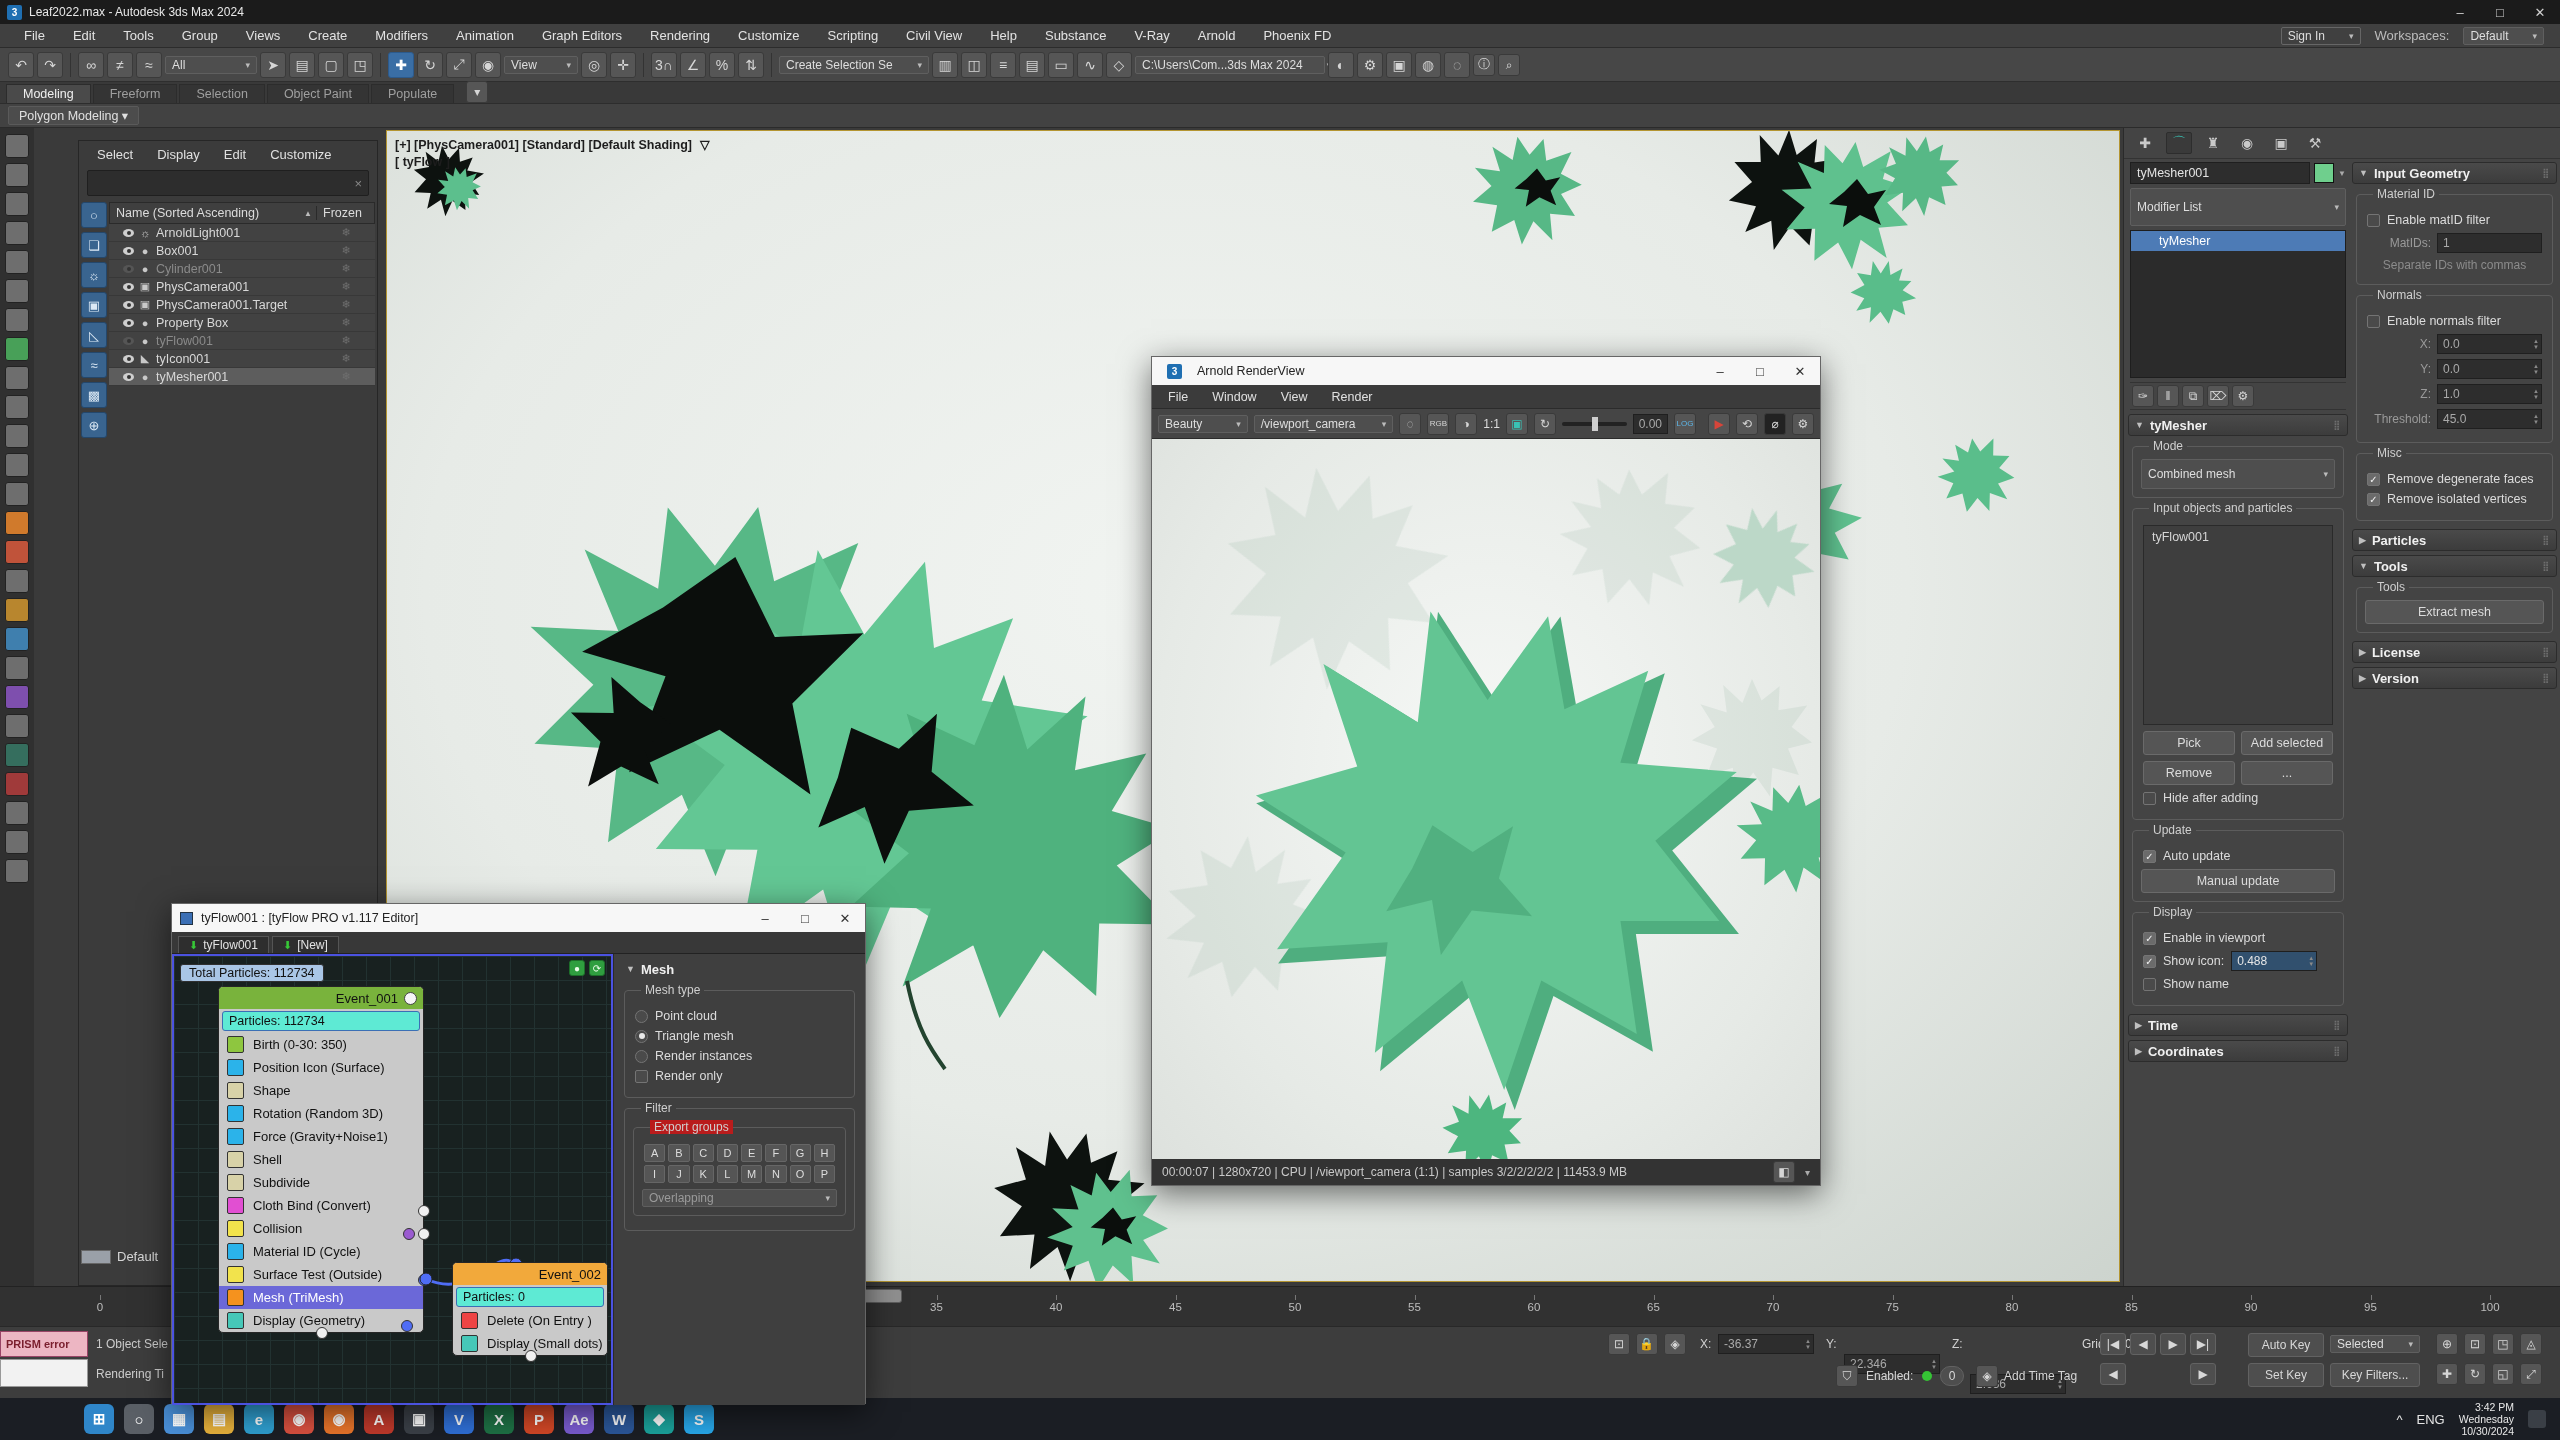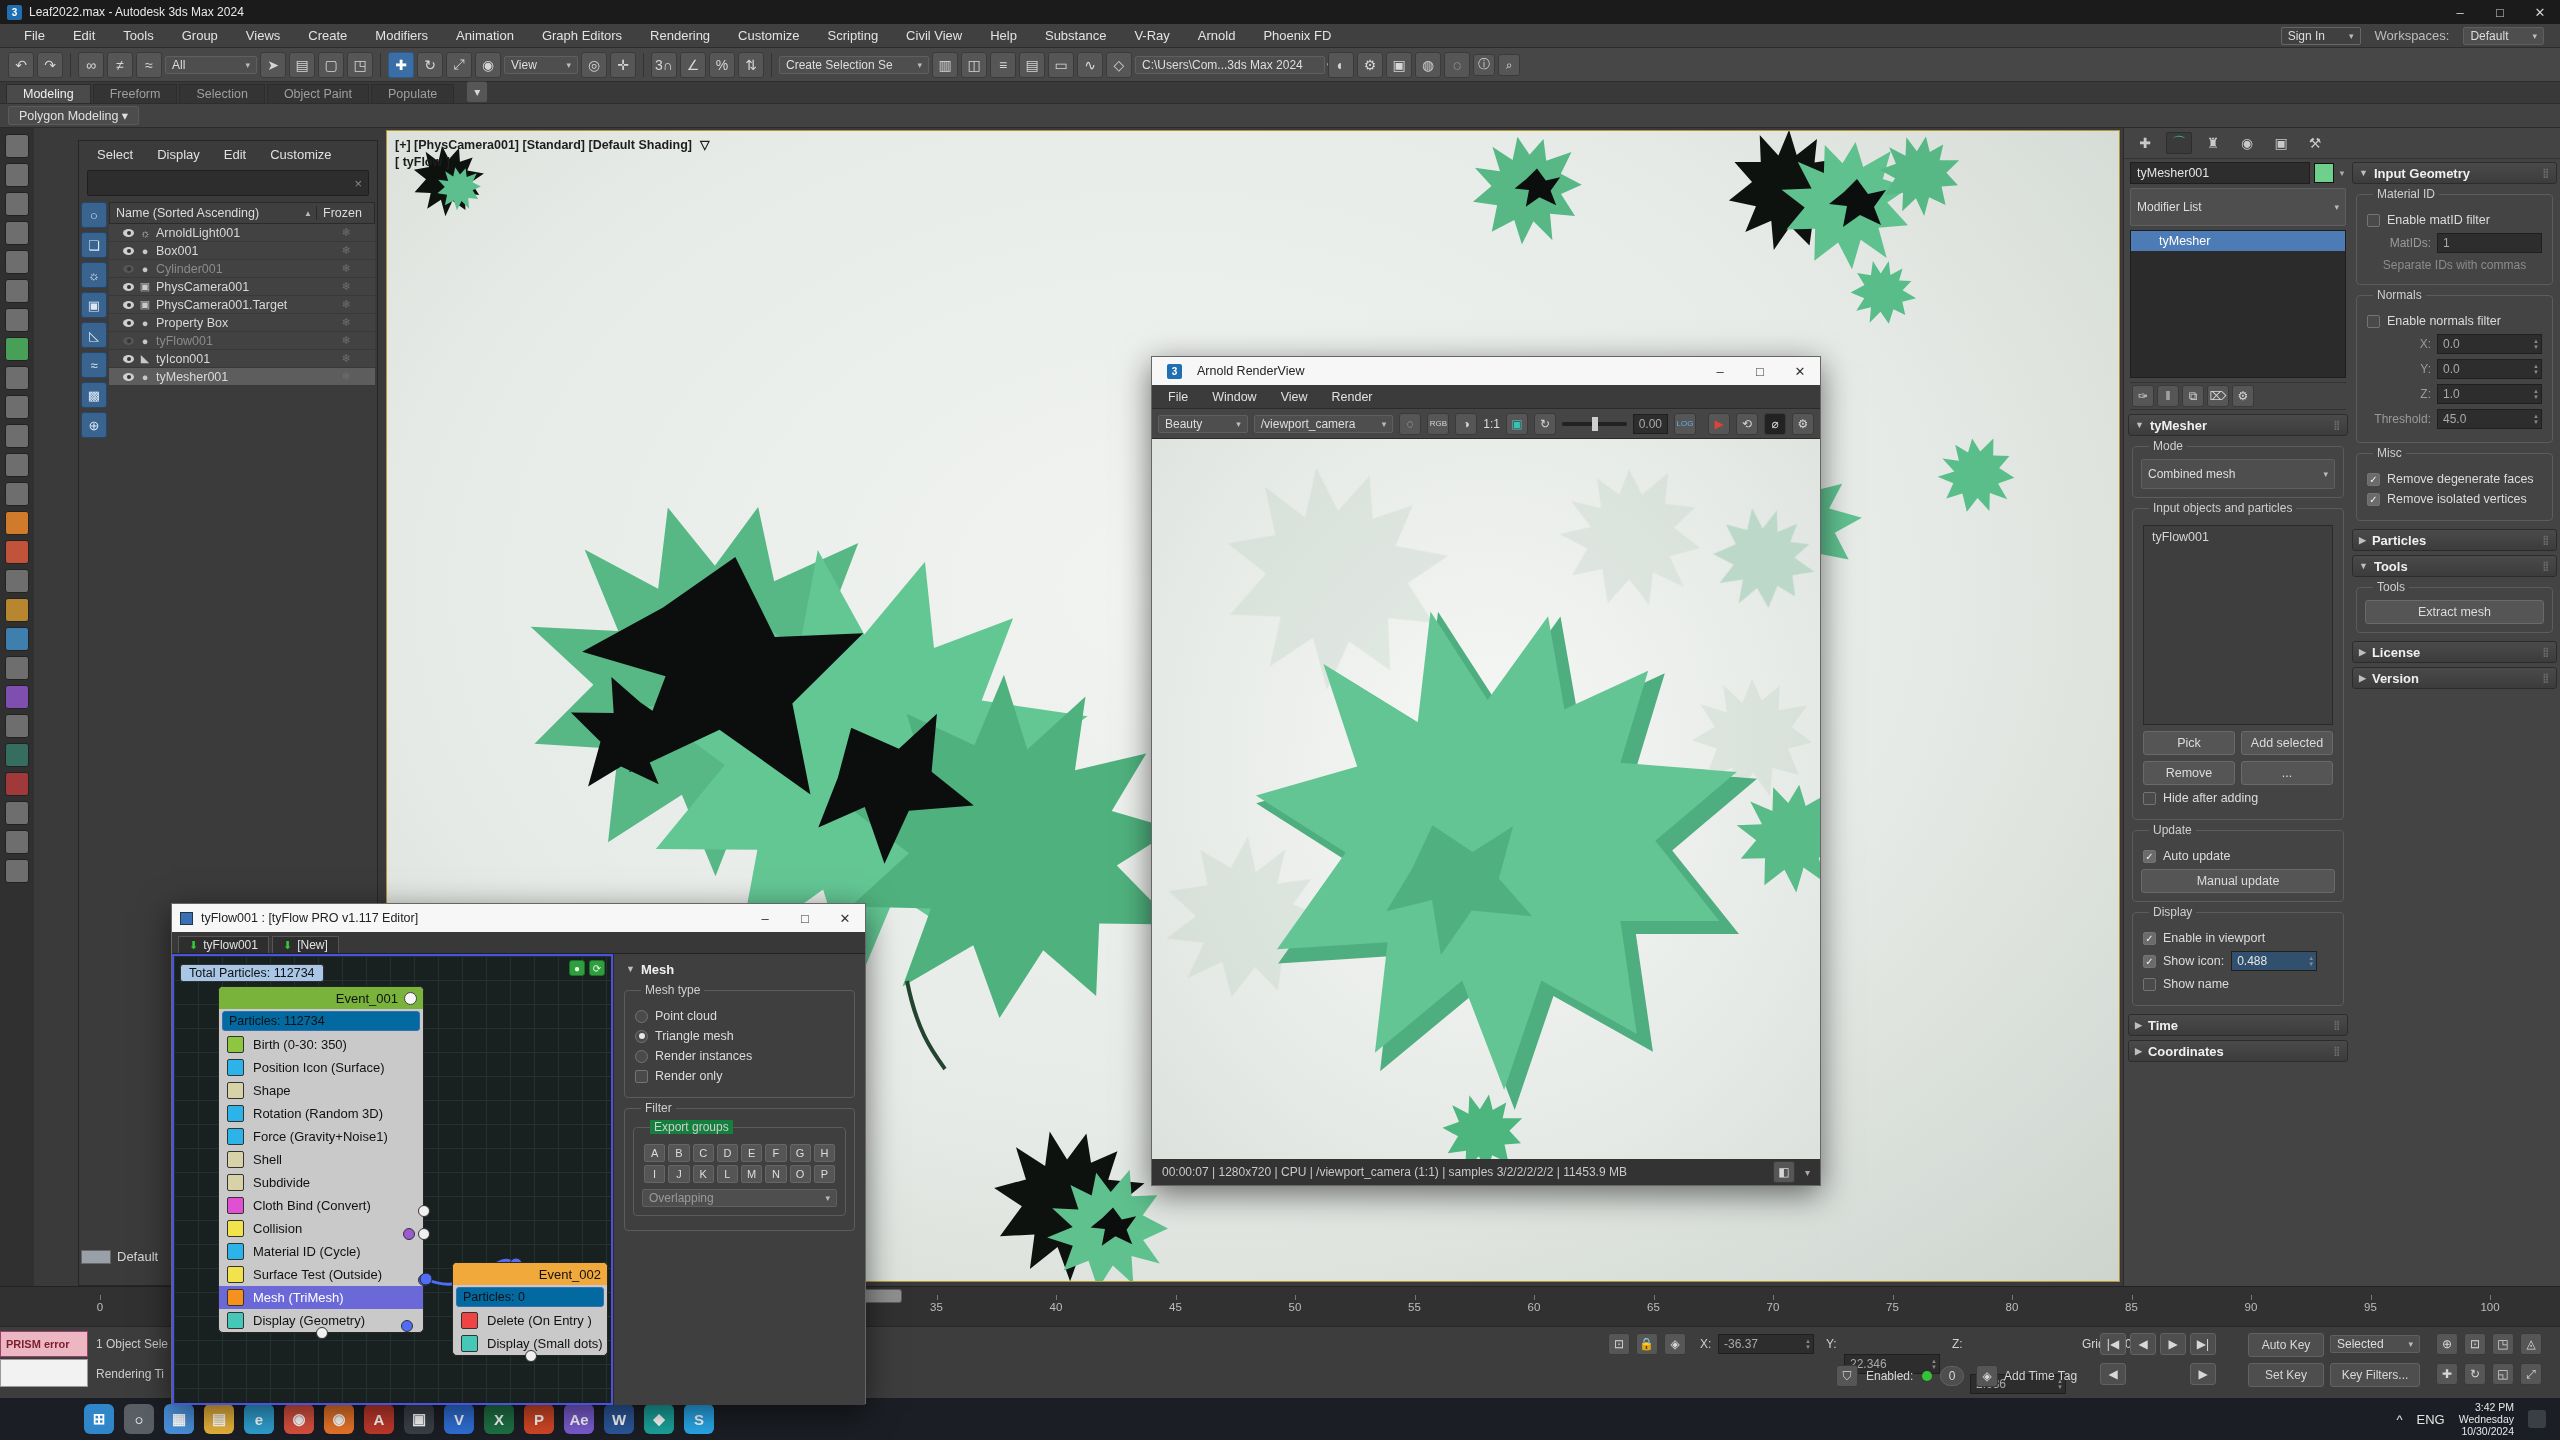--- a/index.html
+++ b/index.html
@@ -105,21 +105,21 @@
   .tf-tabs{height:22px;background:#383838;display:flex;align-items:flex-end;gap:3px;padding-left:6px;border-bottom:1px solid #222}
   .tftab{display:flex;align-items:center;gap:5px;background:#2e2e2e;border:1px solid #555;border-bottom:none;color:#e2e2e2;font-size:12px;padding:1px 10px}
   .tftab .ga{color:#37c837;font-size:11px}
   .tf-body{display:flex;height:451px}
   .tf-canvas{position:relative;width:441px;height:100%;background:#182120;background-image:linear-gradient(#223231 1px,transparent 1px),linear-gradient(90deg,#223231 1px,transparent 1px);background-size:24px 24px;border:2px solid #4b52e0;overflow:hidden}
   .tf-side{width:252px;background:#3f3f3f;border-left:1px solid #2a2a2a;padding:4px 6px;position:relative}
   .badge{position:absolute;background:#a9c6e6;border:1px solid #2f2f2f;border-radius:3px;color:#111;font-size:12.5px;padding:1px 8px}
   .node{position:absolute;background:#c9c9c9;border:1px solid #262626;border-radius:5px;overflow:visible}
   .nhead{height:22px;display:flex;align-items:center;justify-content:flex-end;gap:6px;padding:0 6px;font-size:13px;color:#111;border-radius:4px 4px 0 0}
   .bulb{width:13px;height:13px;border-radius:50%;background:#f6f6f6;border:1px solid #444;flex:none}
-  .pbar{margin:2px 3px;height:20px;background:#0369a1;border:1px solid #3b6fb5;border-radius:3px;display:flex;align-items:center;padding-left:6px;font-size:12.5px;color:#111}
+  .pbar{margin:2px 3px;height:20px;background:#5eead4;border:1px solid #3b6fb5;border-radius:3px;display:flex;align-items:center;padding-left:6px;font-size:12.5px;color:#111}
   .oprow{display:flex;align-items:center;height:23px;padding-left:8px;gap:9px;font-size:13px;color:#111;position:relative}
   .oprow.selected{background:#6b68d8;color:#fff}
   .opico{width:17px;height:17px;border:1px solid #333;border-radius:2px;flex:none}
   .ndot{position:absolute;width:12px;height:12px;border-radius:50%;background:#f0f0f0;border:1px solid #333}
   .ndot.blue{background:#4f6df5}
   .ndot.purple{background:#9a5bd0}
   .tf-greenbtns{position:absolute;right:6px;top:4px;display:flex;gap:4px}
   .gbtn{width:16px;height:16px;border-radius:3px;background:#2f9e3f;border:1px solid #1d6e2a;color:#eafbe8;font-size:10px;display:flex;align-items:center;justify-content:center}
   .lettergrid{display:grid;grid-template-columns:repeat(8,1fr);gap:3px;margin:4px 2px}
   .letter{height:18px;background:#555;border:1px solid #666;border-radius:2px;display:flex;align-items:center;justify-content:center;font-size:11px;color:#ddd}
@@ -863,21 +863,21 @@
               </div>
             </div>
           <div class="chkrow">
             <span class="chk"></span>
             <span>Render only</span>
           </div>
         </div>
         <div class="grp" style="background:#3f3f3f">
           <span class="glabel" style="background:#3f3f3f">Filter</span>
           <div class="grp" style="margin:6px 0;background:#3f3f3f">
-            <span class="glabel" style="background:#15803d">Export groups</span>
+            <span class="glabel" style="background:#b91c1c">Export groups</span>
             <div class="lettergrid">
 
             <span class="letter">A</span>
                 <span class="letter">B</span>
                 <span class="letter">C</span>
                 <span class="letter">D</span>
                 <span class="letter">E</span>
                 <span class="letter">F</span>
                 <span class="letter">G</span>
                 <span class="letter">H</span>

